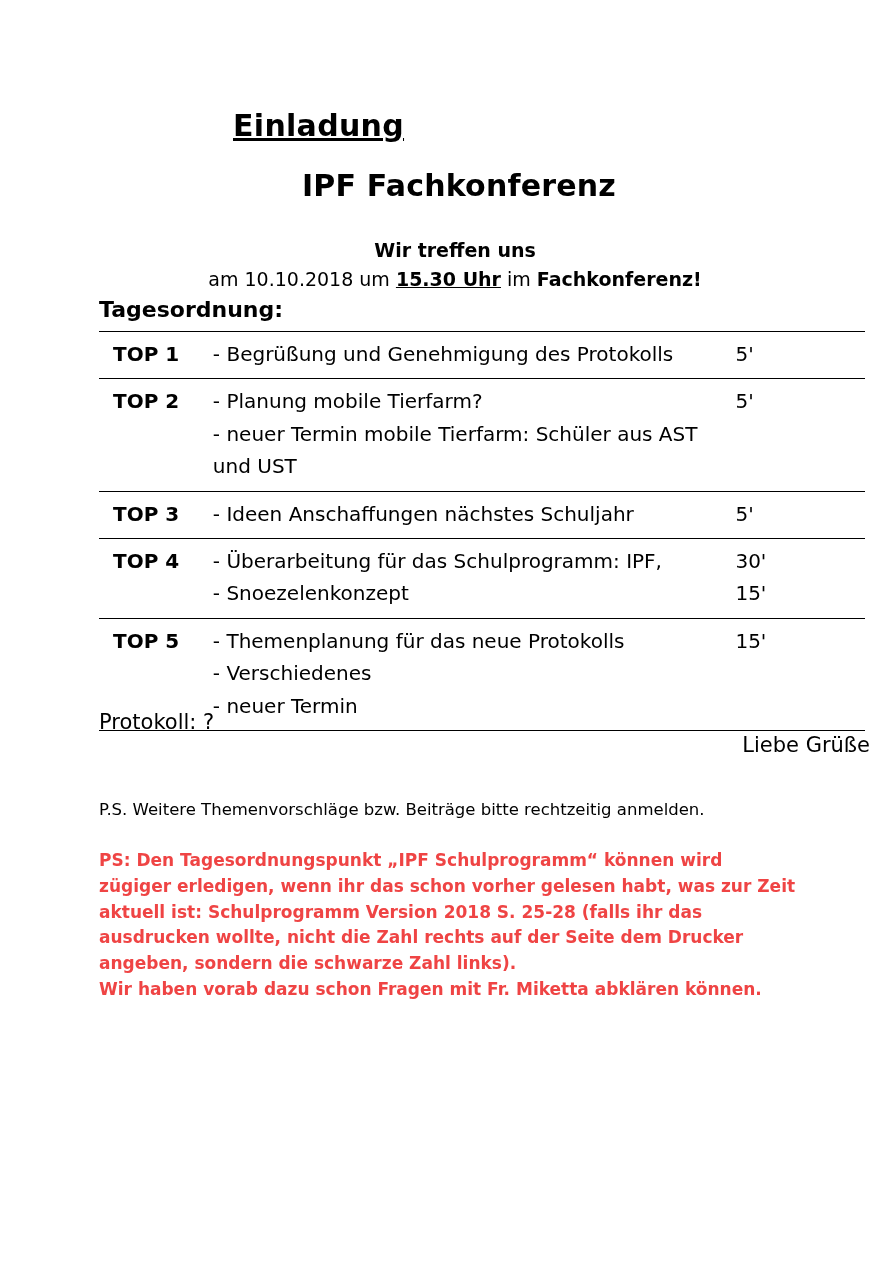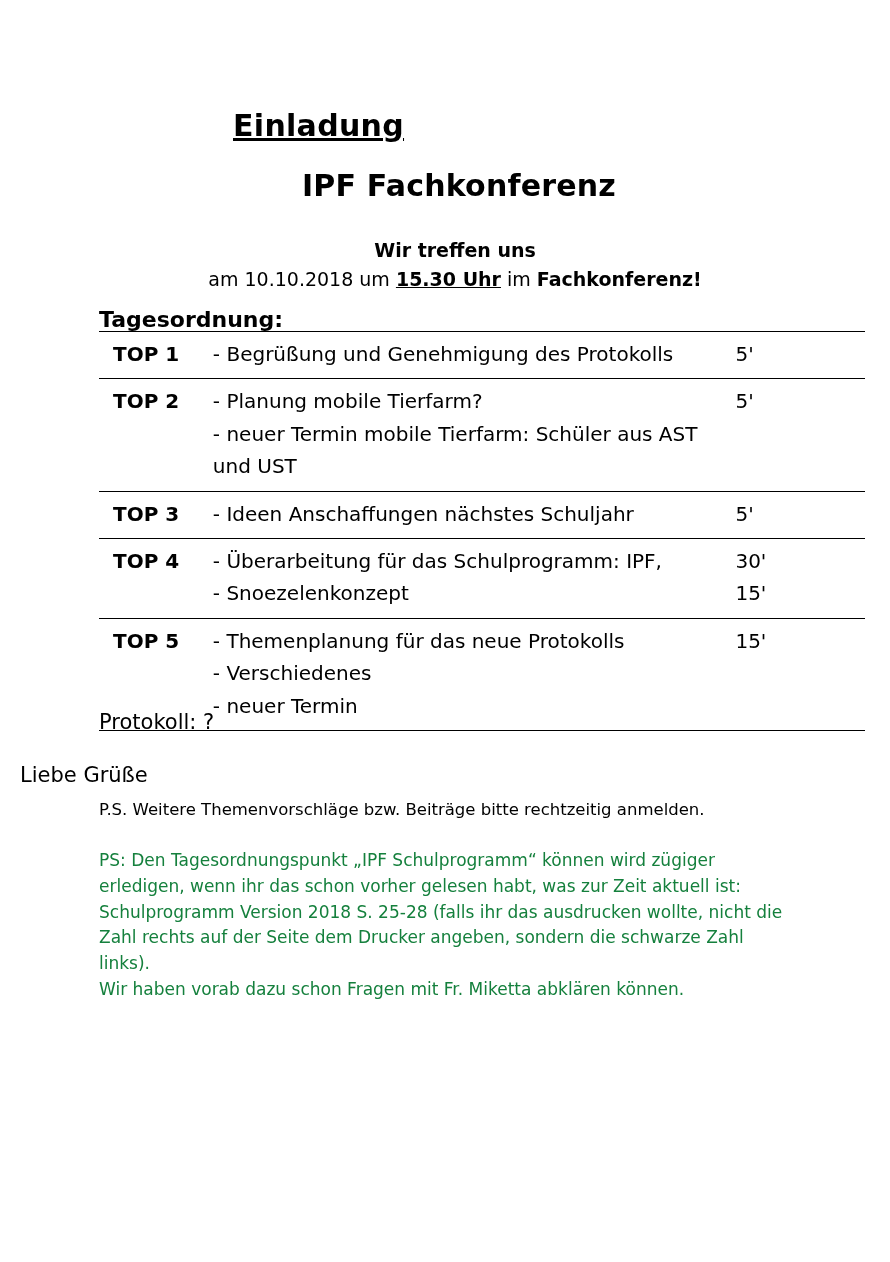--- a/index.html
+++ b/index.html
@@ -69,21 +69,21 @@
     padding-left: 20px;
     box-sizing: border-box;
     white-space: nowrap;
   }
   .meet-line2 .bold { font-weight: 700; }
   .meet-line2 .bold-underline { font-weight: 700; text-decoration: underline; }
 
   .tagesordnung {
     position: absolute;
     left: 99px;
-    top: 307px;
+    top: 297px;
     font-size: 22px;
     font-weight: 700;
   }
 
   
   .agenda {
     position: absolute;
     left: 99px;
     top: 331px;
     width: 766px;
@@ -120,41 +120,41 @@
     left: 99px;
     top: 690px;
     font-size: 21px;
     margin-top: 20px;
   }
   .gruesse {
     position: absolute;
     left: 0;
     top: 733px;
     width: 870px;
-    text-align: left;
+    text-align: right;
     font-size: 21px;
     padding-left: 20px;
     box-sizing: border-box;
-    margin-top: 30px;
   }
   .ps-black {
     position: absolute;
     left: 99px;
     top: 800px;
     width: 740px;
     font-size: 16.5px;
   }
   .ps-red {
     position: absolute;
     left: 99px;
     top: 848px;
     width: 700px;
     font-size: 17px;
-    color: #15803d;
+    color: #ef4444;
     line-height: 1.52;
+    font-weight: bold;
   }
   .ps-red .para2 { display: block; margin-top: 0; }
 </style>
 </head>
 <body>
 
 <div class="page">
 
   <div class="title-einladung">Einladung</div>
 

